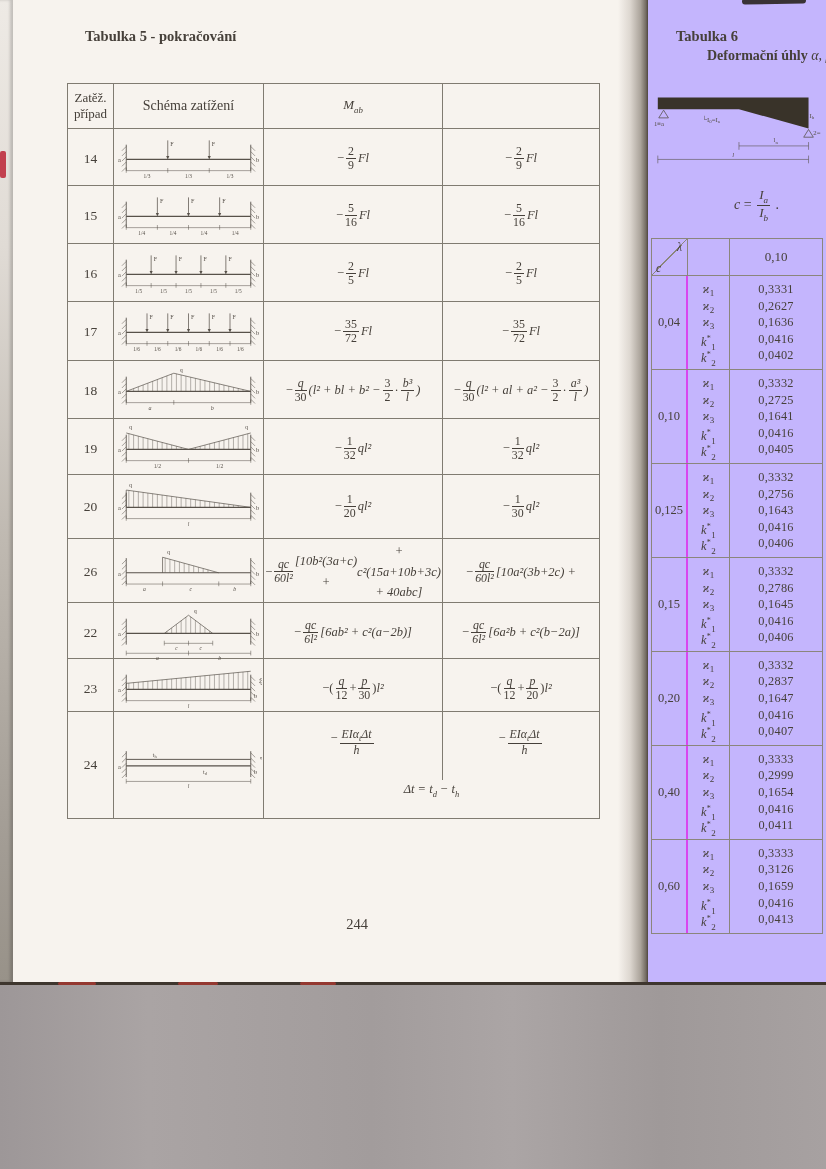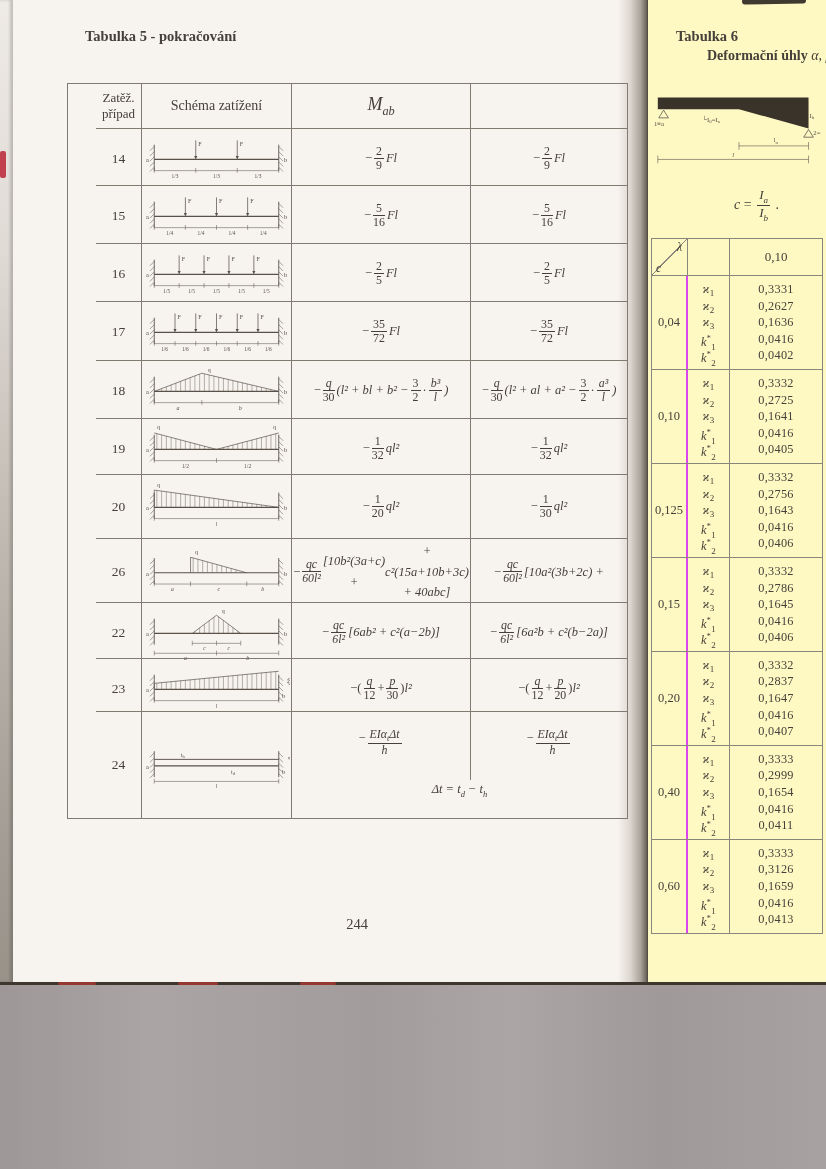--- a/index.html
+++ b/index.html
@@ -6,39 +6,39 @@
   #scan{position:relative;width:826px;height:1169px;overflow:hidden;
         background:#f7f3ee;font-family:"Liberation Serif","DejaVu Serif",serif;color:#46403a;}
   .it{font-style:italic;}
   
   #edge-strip{position:absolute;left:0;top:0;width:13px;height:982px;
     background:linear-gradient(to bottom,#eeeae5 0%,#e0dbd5 25%,#bfb9b1 55%,#a39d95 85%,#989289 100%);
     box-shadow:inset -3px 0 3px rgba(0,0,0,.18);}
   #red-tab{position:absolute;left:0;top:151px;width:6px;height:27px;background:#c2404e;border-radius:2px;}
   #gutter{position:absolute;left:618px;top:0;width:30px;height:982px;
     background:linear-gradient(to right,rgba(0,0,0,0) 0%,#ddd7d0 40%,#aba49b 75%,#746c63 93%,#4e463e 100%);}
-  #pageR{position:absolute;left:648px;top:0;width:178px;height:982px;background:#fef9c3;overflow:hidden;}
+  #pageR{position:absolute;left:648px;top:0;width:178px;height:982px;background:#c4b5fd;overflow:hidden;}
   #top-smear{position:absolute;left:742px;top:-2px;width:64px;height:6px;background:#2a241f;border-radius:3px;transform:rotate(-1deg);opacity:.9;}
   #scanner-bottom{position:absolute;left:0;top:982px;width:826px;height:187px;
     border-top:3px solid #3e362e;
     background:linear-gradient(to right,#9d9798 0%,#aaa4a4 18%,#a29c9c 45%,#aba5a5 62%,#9f9999 80%,#a7a1a1 100%);}
   .smudge{position:absolute;top:-3px;height:3px;background:#b23a31;opacity:.75;border-radius:2px;}
   
   #titleL{position:absolute;left:85px;top:27px;line-height:19px;}
   .tl1{font-weight:bold;font-size:14.5px;}
   .tl2{font-weight:bold;font-size:13.3px;}
   #pagenum{position:absolute;left:308px;top:916px;font-size:14.5px;width:60px;text-align:right;}
   
-  #t5{position:absolute;left:67px;top:83px;width:531px;border:1.2px solid #807b71;padding-left:28px;}
+  #t5{position:absolute;left:67px;top:83px;width:531px;border:1.2px solid #807b71;}
   .t5-head{display:grid;grid-template-columns:46px 150px 179px 1fr;height:44px;border-bottom:1.2px solid #807b71;}
   .t5c{display:flex;align-items:center;justify-content:center;}
   .br{border-right:1.2px solid #807b71;}
   .hc{flex-direction:column;font-size:13px;line-height:16px;}
   .hc2{font-size:14px;text-align:center;}
-  .hm{font-size:18px;}
+  .hm{font-size:13px;}
   .t5-row{display:grid;grid-template-columns:46px 150px 179px 1fr;}
   .t5-row + .t5-row{border-top:1.2px solid #807b71;}
   .num{font-size:13.5px;}
   .dia{padding:1px;}
   .dia svg{width:100%;height:100%;}
   .mom{font-size:12.5px;text-align:center;line-height:1.65;padding:2px 3px;}
   .t5-row24{grid-template-rows:68px 1fr;}
   .t5-row24 .num,.t5-row24 .dia{grid-row:1/3;}
   .t5-row24 .mom{align-items:flex-start;padding-top:16px;}
   .t5-note{grid-column:3/5;text-align:center;font-size:12.5px;padding-top:2px;}

